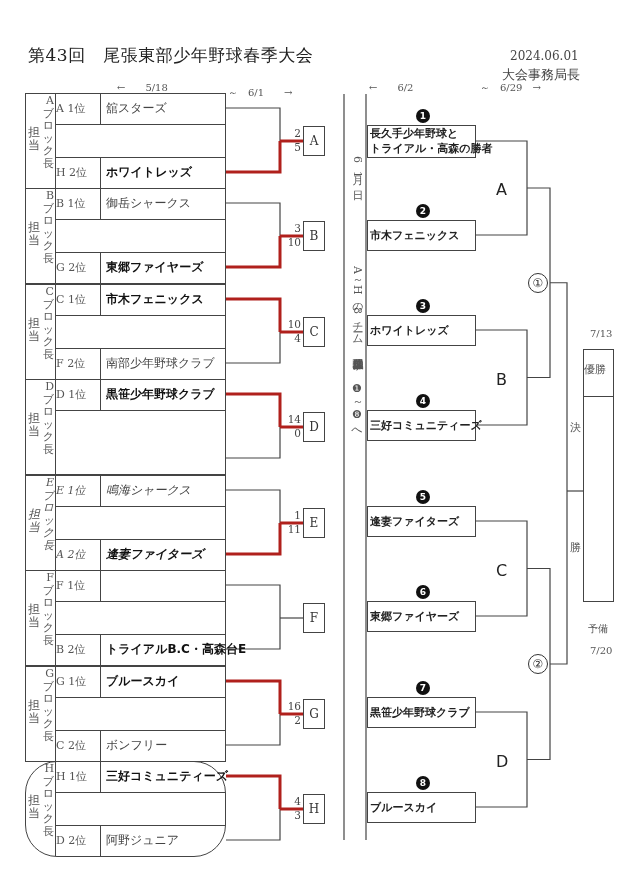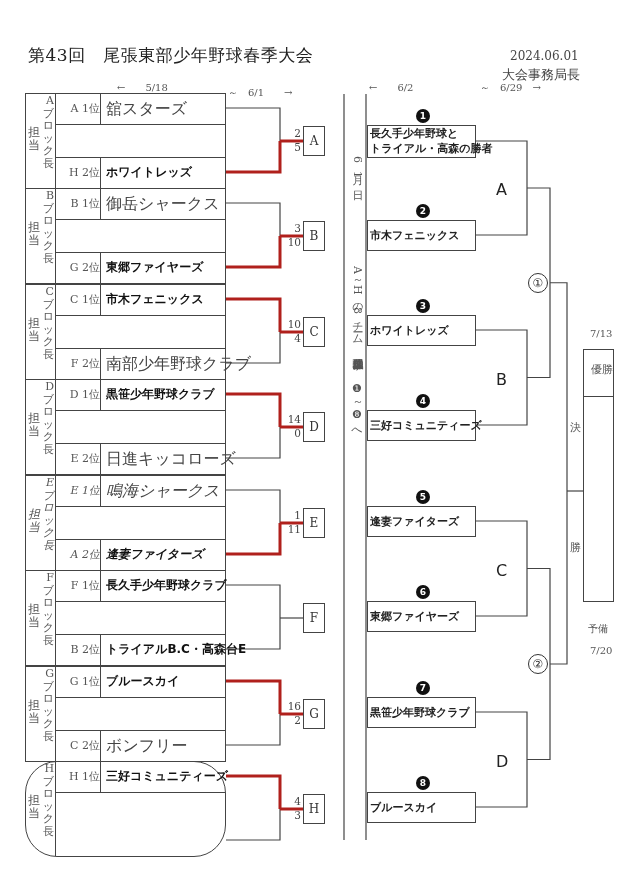--- a/index.html
+++ b/index.html
@@ -11,32 +11,32 @@
   .org { left:502px; top:66px; font-size:13px; color:#444; }
   .hdr { font-size:10px; color:#555; }
   svg { position:absolute; left:0; top:0; }
   .block { position:absolute; left:25px; width:201px; height:96px; border:1.5px solid #444; box-sizing:border-box; }
   .block .side { position:absolute; left:0; top:0; width:30px; height:100%; border-right:1.5px solid #444; box-sizing:border-box; }
   .block .side .vlet { position:absolute; left:15px; top:1px; width:13px; font-size:11px; line-height:12.5px; text-align:right; color:#555; }
   .block .side .tanto { position:absolute; left:2px; top:32px; width:12px; font-size:12px; line-height:13px; text-align:center; color:#555; }
   .row { position:absolute; left:30px; right:0; height:31px; border-top:1.5px solid #444; border-bottom:1.5px solid #444; box-sizing:border-box; }
   .row.r1 { top:0; border-top:none; }
   .row.r2 { bottom:0; border-bottom:none; }
-  .row .rank { position:absolute; left:0; top:0; width:45px; height:100%; border-right:1.5px solid #444; box-sizing:border-box; font-size:11px; color:#555; text-align:right; line-height:29px; }
-  .row .team { position:absolute; left:50px; top:0; height:100%; line-height:29px; font-size:16px; color:#444; white-space:nowrap; font-family:"DejaVu Sans","Liberation Sans",sans-serif; }
+  .row .rank { position:absolute; left:0; top:0; width:45px; height:100%; border-right:1.5px solid #444; box-sizing:border-box; font-size:11px; color:#555; text-align:left; line-height:29px; }
+  .row .team { position:absolute; left:50px; top:0; height:100%; line-height:29px; font-size:12px; color:#444; white-space:nowrap; font-family:"DejaVu Sans","Liberation Sans",sans-serif; }
   .row .team.win { font-weight:bold; color:#111; font-size:12px; }
   .gbox { position:absolute; left:303px; width:22px; height:30px; border:1.5px solid #444; box-sizing:border-box; text-align:center; line-height:28px; font-size:12px; color:#333; background:#fff; }
   .score { position:absolute; font-size:10.5px; color:#444; text-align:right; width:16px; }
   .center-col { position:absolute; left:346px; top:98px; width:22px; font-size:11px; color:#555; text-align:center; line-height:15px; }
   .rbox { position:absolute; left:367px; width:109px; border:1.5px solid #444; box-sizing:border-box; background:#fff; font-family:"DejaVu Sans","Liberation Sans",sans-serif; font-size:11px; font-weight:bold; color:#222; padding-left:2px; white-space:nowrap; }
   .seed { position:absolute; width:14px; height:14px; border-radius:50%; background:#111; color:#fff; font-size:9px; font-weight:bold; text-align:center; line-height:14px; font-family:"DejaVu Sans",sans-serif; }
   .glabel { position:absolute; font-size:16px; color:#222; font-family:"DejaVu Sans","Liberation Sans",sans-serif; }
   .circ { position:absolute; font-size:15px; color:#333; width:18px; height:18px; border:1.2px solid #333; border-radius:50%; text-align:center; line-height:18px; font-size:12px; background:#fff; }
   .final { position:absolute; left:583px; top:349px; width:31px; height:253px; border:1.5px solid #444; box-sizing:border-box; }
-  .final .champ { position:absolute; left:0; top:0; width:100%; height:47px; border-bottom:1.5px solid #444; box-sizing:border-box; font-size:11px; color:#555; text-align:right; padding-top:12px; }
+  .final .champ { position:absolute; left:0; top:0; width:100%; height:47px; border-bottom:1.5px solid #444; box-sizing:border-box; font-size:11px; color:#555; text-align:left; padding-top:12px; }
   .small { font-size:10px; color:#555; }
 </style>
 </head>
 <body>
 
 <div class="abs title">第43回　尾張東部少年野球春季大会</div>
 <div class="abs date">2024.06.01</div>
 <div class="abs org">大会事務局長</div>
 
 <div class="abs hdr" style="left:117px;top:81px;">←　　5/18</div>
@@ -135,24 +135,20 @@
     <div class="score" style="left: 285px; top: 332px;">4</div>
     <div class="block" style="top: 379px;">
     <div class="side">
       <div class="vlet">Dブロック長</div>
       <div class="tanto">担当</div>
     </div>
     <div class="row r1">
       <div class="rank">D 1位</div>
       <div class="team win">黒笹少年野球クラブ</div>
     </div>
-    <div class="row r2">
-      <div class="rank">E 2位</div>
-      <div class="team ">日進キッコローズ</div>
-    </div>
     </div>
     <div class="gbox" style="top: 412px;">D</div>
     <div class="score" style="left: 285px; top: 413px;">14</div>
     <div class="score" style="left: 285px; top: 427px;">0</div>
     <div class="block" style="top: 475px; font-style: italic;">
     <div class="side">
       <div class="vlet">Eブロック長</div>
       <div class="tanto">担当</div>
     </div>
     <div class="row r1">
@@ -167,21 +163,20 @@
     <div class="gbox" style="top: 508px;">E</div>
     <div class="score" style="left: 285px; top: 509px;">1</div>
     <div class="score" style="left: 285px; top: 523px;">11</div>
     <div class="block" style="top: 570px;">
     <div class="side">
       <div class="vlet">Fブロック長</div>
       <div class="tanto">担当</div>
     </div>
     <div class="row r1">
       <div class="rank">F 1位</div>
-      <div class="team win">長久手少年野球クラブ</div>
     </div>
     <div class="row r2">
       <div class="rank">B 2位</div>
       <div class="team win">トライアルB.C・高森台E</div>
     </div>
     </div>
     <div class="gbox" style="top: 603px;">F</div>
     <div class="score" style="left: 285px; top: 604px;"></div>
     <div class="score" style="left: 285px; top: 618px;"></div>
     <div class="block" style="top: 666px;">
@@ -202,20 +197,24 @@
     <div class="score" style="left: 285px; top: 700px;">16</div>
     <div class="score" style="left: 285px; top: 714px;">2</div>
     <div class="block" style="top: 761px; border-radius: 32px;">
     <div class="side">
       <div class="vlet">Hブロック長</div>
       <div class="tanto">担当</div>
     </div>
     <div class="row r1">
       <div class="rank">H 1位</div>
       <div class="team win">三好コミュニティーズ</div>
+    </div>
+    <div class="row r2">
+      <div class="rank">D 2位</div>
+      <div class="team ">阿野ジュニア</div>
     </div>
     </div>
     <div class="gbox" style="top: 794px;">H</div>
     <div class="score" style="left: 285px; top: 795px;">4</div>
     <div class="score" style="left: 285px; top: 809px;">3</div>
   </div>
 
 <div class="center-col">
   <div style="margin-top:58px;writing-mode:vertical-rl;margin-left:4px;letter-spacing:4px;">6月1日</div>
   <div style="margin-top:80px;writing-mode:vertical-rl;margin-left:4px;">A～Hの8チーム　事務局代理抽選</div>

